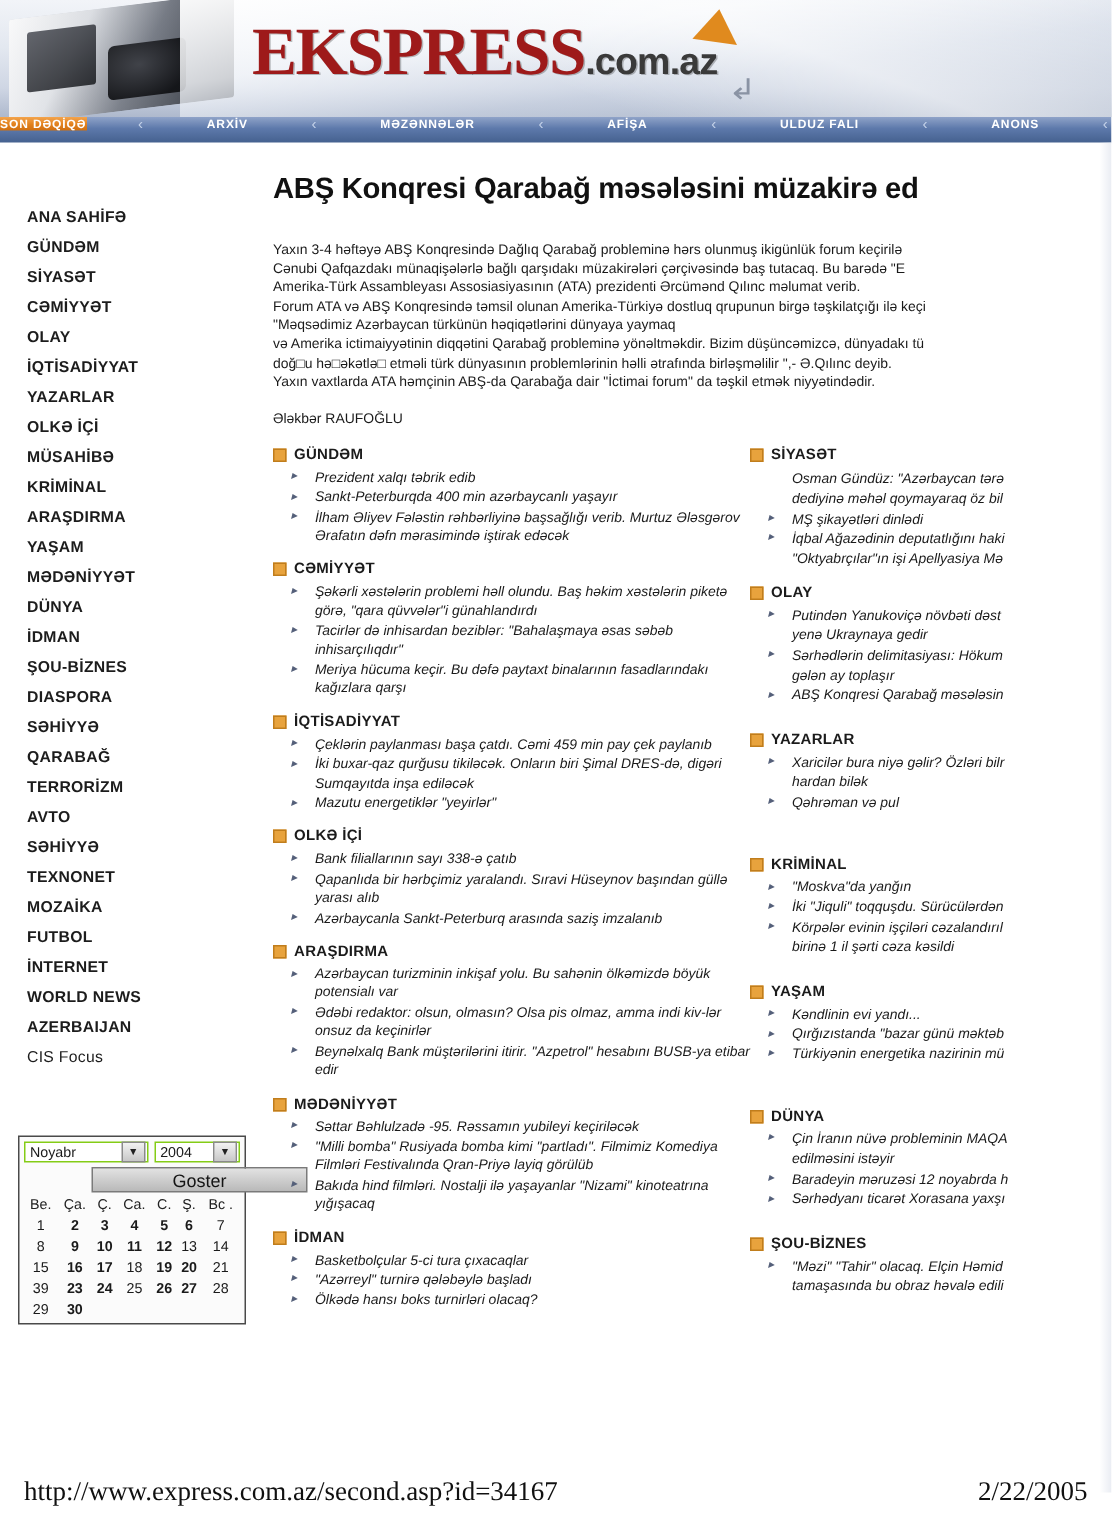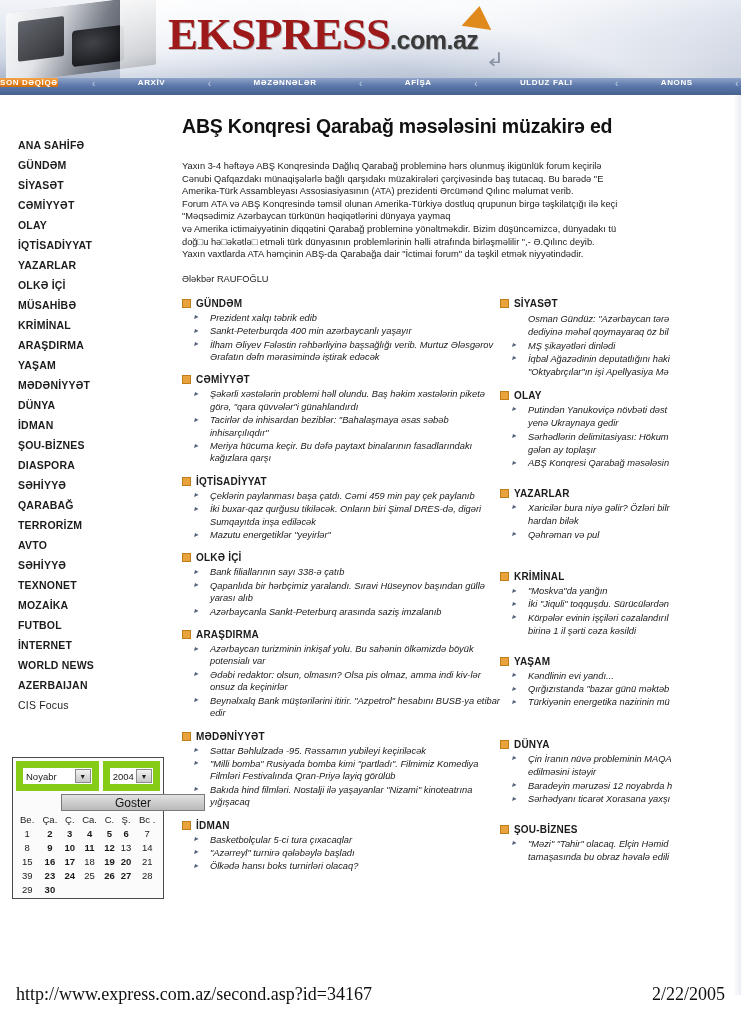--- a/index.html
+++ b/index.html
@@ -180,23 +180,23 @@
   }
   .cal-selects {
     display: flex;
     gap: 4px;
     margin-bottom: 3px;
   }
   .selbox {
     display: flex;
     align-items: center;
     justify-content: space-between;
-    border: 7px solid #84cc16;
+    border: 1px solid #84cc16;
     background: #ffffff;
-    height: 30px;
+    height: 14px;
     font-size: 9.5px;
     padding: 0 0 0 3px;
     box-sizing: border-box;
     cursor: pointer;
   }
   .selbox.month { width: 84px; }
   .selbox.year  { width: 58px; }
   .selarrow {
     width: 14px;
     height: 12px;

